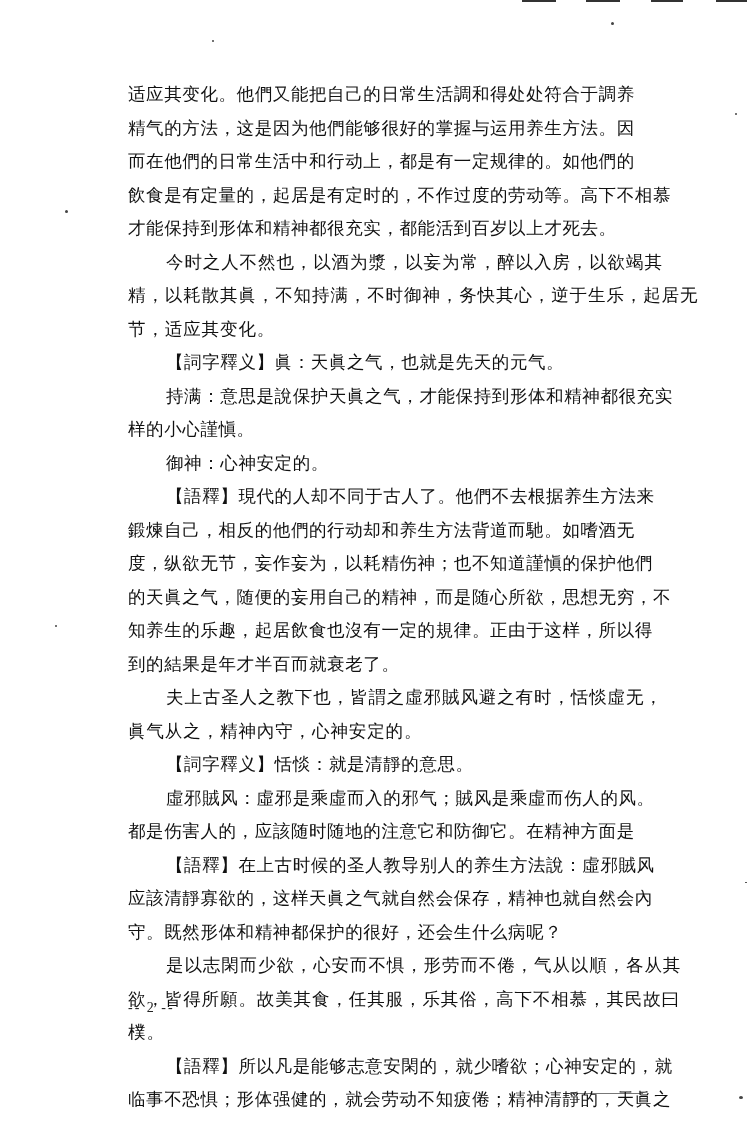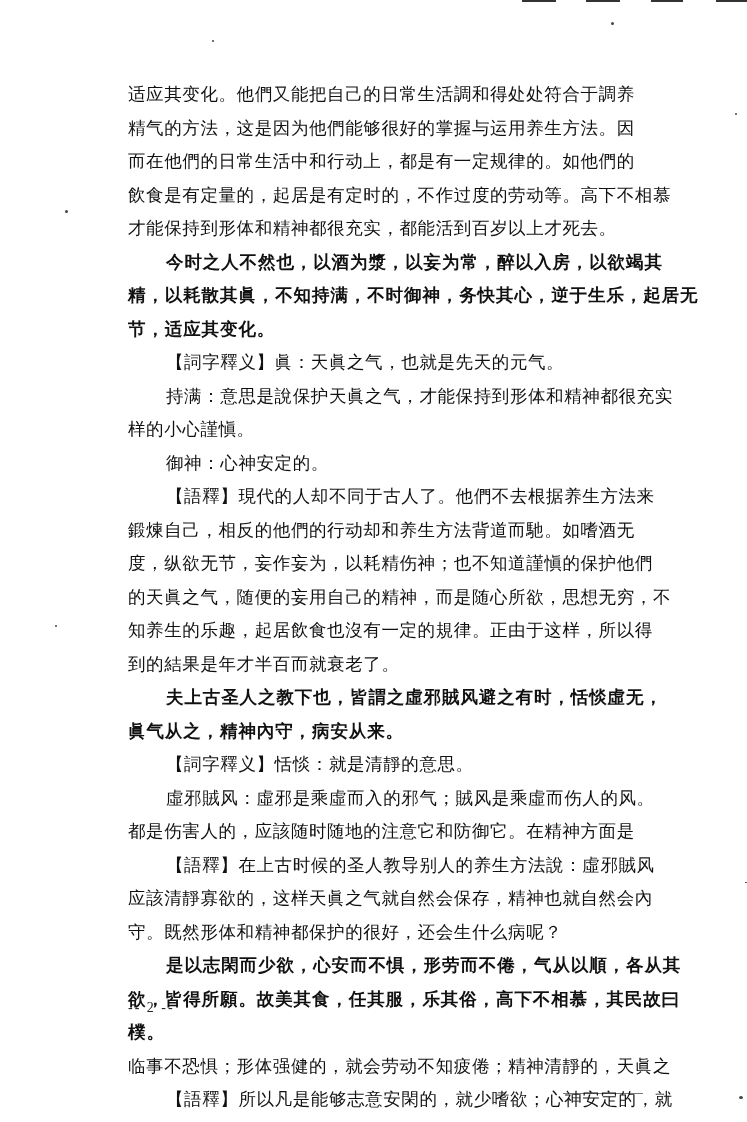--- a/index.html
+++ b/index.html
@@ -4,21 +4,21 @@
 <style>
   html, body { margin: 0; padding: 0; background: #ffffff; }
   body { width: 747px; height: 1122px; position: relative; overflow: hidden;
          font-family: "DejaVu Serif", "Liberation Serif", serif; color: #111; }
   .page { position: absolute; left: 4px; top: 0; width: 693px; height: 1122px; margin-left: 36px; }
   .topmark { position: absolute; top: 0; height: 2px; background: #333; }
   .text-block { position: absolute; left: 88px; top: 78px; width: 582px; }
   .line { height: 33.5px; line-height: 33.5px; font-size: 17.5px; white-space: nowrap;
           letter-spacing: 0.6px; overflow: visible; }
   .indent { padding-left: 38px; }
-  .bold { font-weight: bold; font-family: "DejaVu Sans", "Liberation Sans", sans-serif; letter-spacing: 0.9px; }
+  .bold { font-weight: normal; font-family: "DejaVu Sans", "Liberation Sans", sans-serif; letter-spacing: 0.9px; }
   .footer { position: absolute; left: 88px; top: 1000px; font-size: 14px;
             font-family: "Liberation Serif", serif; color: #222; letter-spacing: 2px; }
   .speck { position: absolute; width: 3px; height: 3px; background: #444; border-radius: 50%; }
   .dash { position: absolute; height: 1px; background: #555; }
 </style>
 </head>
 <body>
 
 <div class="page">
 
@@ -69,21 +69,21 @@
       <div class="line indent">【語釋】現代的人却不同于古人了。他們不去根据养生方法来</div>
       <div class="line">鍛煉自己，相反的他們的行动却和养生方法背道而馳。如嗜酒无</div>
       <div class="line">度，纵欲无节，妄作妄为，以耗精伤神；也不知道謹愼的保护他們</div>
       <div class="line">的天眞之气，随便的妄用自己的精神，而是随心所欲，思想无穷，不</div>
       <div class="line">知养生的乐趣，起居飲食也沒有一定的規律。正由于这样，所以得</div>
       <div class="line">到的結果是年才半百而就衰老了。</div>
     </div>
 
     <div>
       <div class="line bold indent">夫上古圣人之教下也，皆謂之虛邪賊风避之有时，恬惔虛无，</div>
-      <div class="line bold">眞气从之，精神內守，病安从来。</div>
+      <div class="line bold">眞气从之，精神內守，心神安定的。</div>
     </div>
 
     <div>
       <div class="line indent">【詞字釋义】恬惔：就是清靜的意思。</div>
     </div>
     <div>
       <div class="line indent">虛邪賊风：虛邪是乘虛而入的邪气；賊风是乘虛而伤人的风。</div>
     </div>
 
     <div>
@@ -93,19 +93,19 @@
       <div class="line">守。既然形体和精神都保护的很好，还会生什么病呢？</div>
     </div>
 
     <div>
       <div class="line bold indent">是以志閑而少欲，心安而不惧，形劳而不倦，气从以順，各从其</div>
       <div class="line bold">欲，皆得所願。故美其食，任其服，乐其俗，高下不相慕，其民故曰</div>
       <div class="line bold">樸。</div>
     </div>
 
     <div>
+      <div class="line indent">【語釋】所以凡是能够志意安閑的，就少嗜欲；心神安定的，就</div>
       <div class="line">临事不恐惧；形体强健的，就会劳动不知疲倦；精神清靜的，天眞之</div>
-      <div class="line indent">【語釋】所以凡是能够志意安閑的，就少嗜欲；心神安定的，就</div>
     </div>
   </div>
 
   <div class="footer">-- 2 --</div>
 </div>
 
 </body></html>

